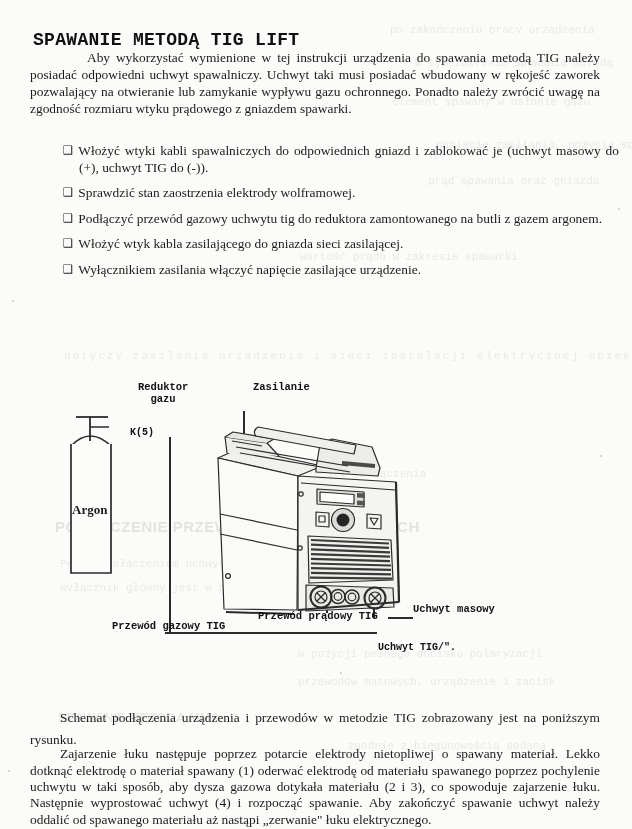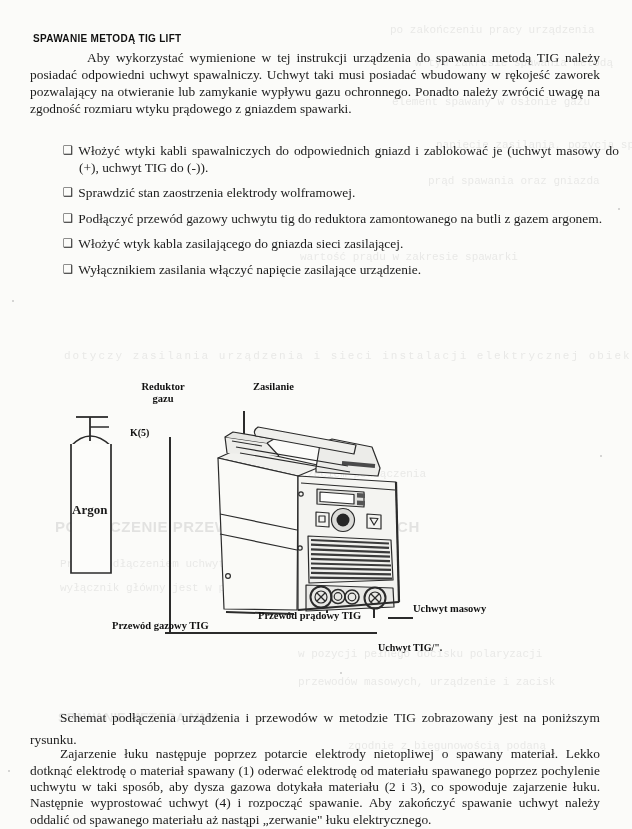--- a/index.html
+++ b/index.html
@@ -17,38 +17,38 @@
   .ghost.big{font-family:"Liberation Sans",sans-serif;font-weight:bold;font-size:15px;opacity:.17;letter-spacing:.5px}
   .ghost.mid{font-family:"Liberation Sans",sans-serif;font-weight:bold;font-size:13px;opacity:.14}
   .g0{left:390px;top:24px}.g1{left:415px;top:57px}.g2{left:392px;top:96px}
   .g3{left:436px;top:139px}.g4{left:428px;top:175px}.g5{left:300px;top:251px}
   .g6{left:64px;top:350px;letter-spacing:2px}.g7{left:228px;top:468px}
   .g8{left:55px;top:518px}.g9{left:60px;top:558px}.g10{left:60px;top:582px}
   .g11{left:298px;top:648px}.g12{left:298px;top:676px}.g13{left:58px;top:710px}
   .g14{left:348px;top:740px}
   
   .title{
-    position:absolute;z-index:3;left:33px;top:26px;
-    font-family:Liberation Sans, sans-serif;font-weight:bold;
-    font-size:10px;letter-spacing:.3px;color:#111;
+    position:absolute;z-index:3;left:33px;top:18px;
+    font-family:Liberation Mono, monospace;font-weight:bold;
+    font-size:18px;letter-spacing:.3px;color:#111;
   }
   .para{position:absolute;z-index:3;left:30px;width:570px;text-align:justify;font-size:13.4px;line-height:17px}
   #intro{top:36px;text-indent:57px}
   #schemat{top:694px;text-indent:30px;line-height:22px}
   #zajarzenie{top:733px;text-indent:30px;line-height:16.3px}
   .checklist{
     position:absolute;z-index:3;left:47px;top:127px;width:556px;
     margin:16px;padding:0;list-style:none;font-size:13.4px;line-height:16.5px;
   }
   .checklist li{margin:0 0 9px 0;padding-left:16px;text-indent:-16px;text-align:justify}
   .bullet{font-family:"DejaVu Sans",sans-serif;font-size:11.5px;margin-right:5px;position:relative;top:-1px}
   
   .fig{position:absolute;inset:0;z-index:2}
   .flabel{
-    position:absolute;font-family:Liberation Serif, serif;font-weight:bold;
+    position:absolute;font-family:Liberation Mono, monospace;font-weight:bold;
     font-size:10.5px;color:#111;white-space:nowrap;z-index:3;
   }
   .flabel.small{font-size:10px}
   .flabel.center{text-align:center;line-height:12px}
   .cline{position:absolute;background:#2b2b2b;z-index:2}
   svg{position:absolute;z-index:2}
   .speck{position:absolute;width:2px;height:2px;background:#9a9a9a;border-radius:50%;opacity:.5;z-index:1}
 </style>
 </head>
 <body>

